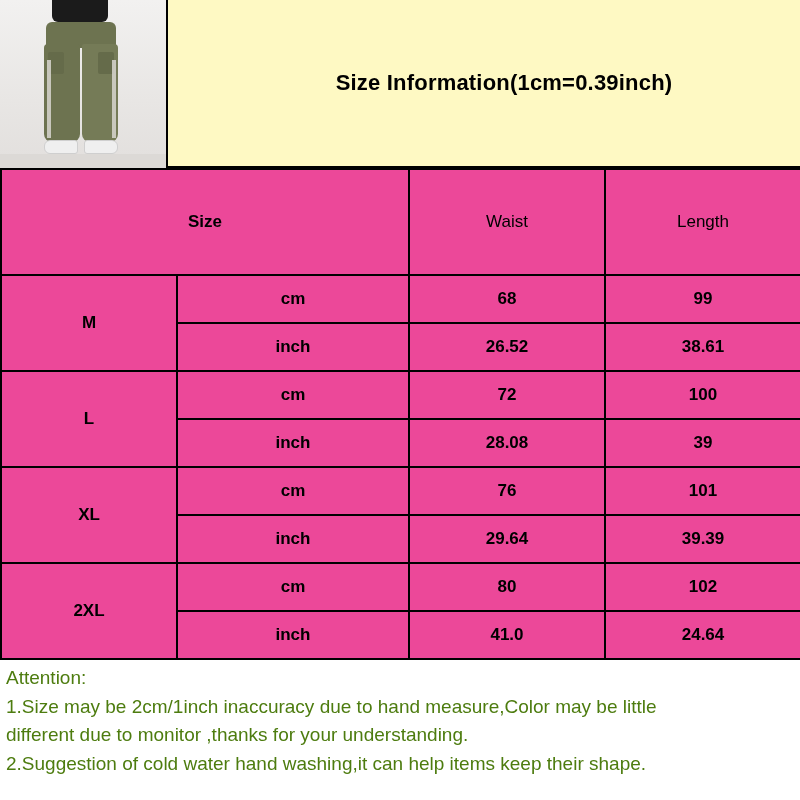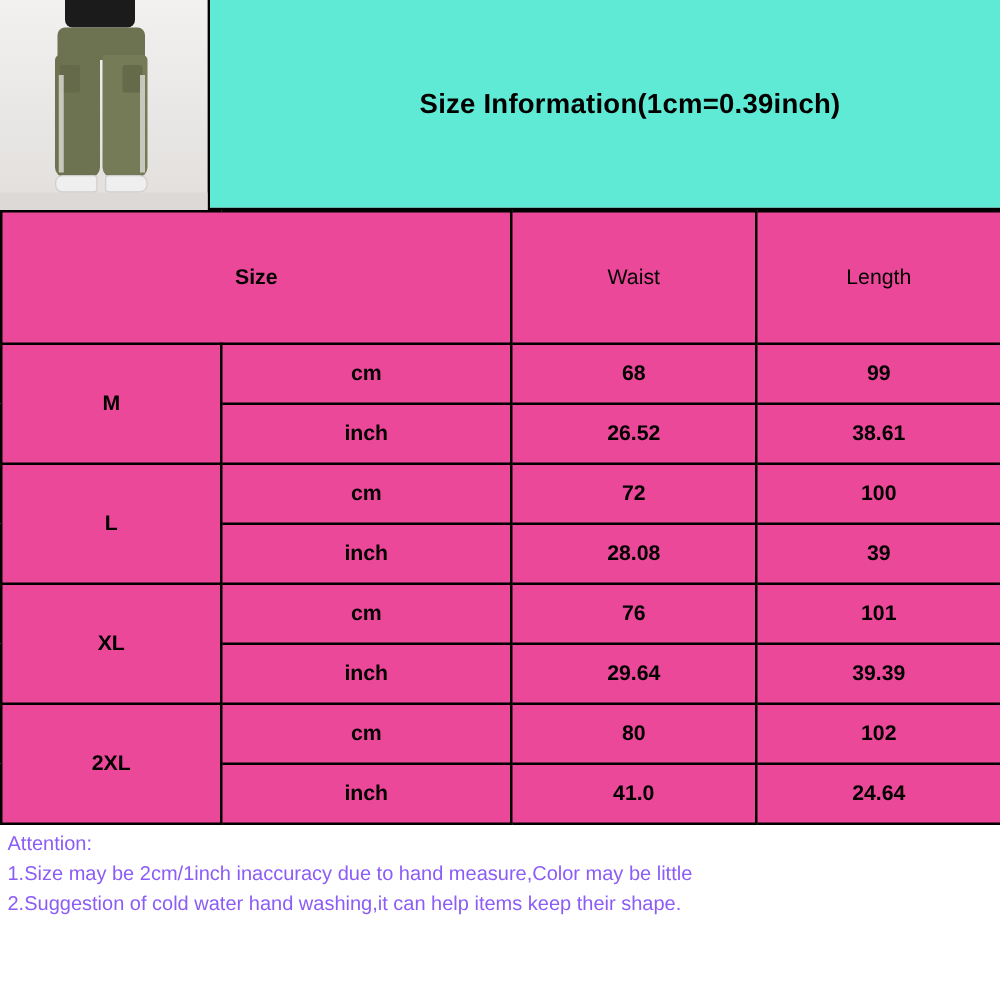--- a/index.html
+++ b/index.html
@@ -146,21 +146,21 @@
     width: 168px;
     height: 14px;
     background: #dcd9d6;
   }
 
   .title-cell {
     flex: 1 1 auto;
     display: flex;
     align-items: center;
     justify-content: center;
-    background: #5eead4;
+    background: #fef9c3;
     padding-left: 40px;
   }
   .title-text {
     font-size: 22px;
     font-weight: bold;
     letter-spacing: .2px;
     text-align: center;
   }
 
   
@@ -213,23 +213,23 @@
   tr.row-unit td { height: 46px; }
 
   
   .attention {
     box-sizing: border-box;
     width: 800px;
     padding: 4px 6px 0 6px;
     background: #ffffff;
   }
   .attention .line {
-    font-size: 16px;
+    font-size: 19px;
     line-height: 1.5;
-    color: #8b5cf6;
+    color: #4d7c0f;
     white-space: nowrap;
   }
   .attention .line.head { }
 </style>
 </head>
 <body>
 
 <div class="page">
 
   <div class="top-band">
@@ -314,16 +314,17 @@
         <td class="unit-cell">inch</td>
         <td class="value-cell">41.0</td>
         <td class="value-cell">24.64</td>
       </tr>
     </tbody>
   </table>
 
   <div class="attention">
     <div class="line head">Attention:</div>
     <div class="line">1.Size may be 2cm/1inch inaccuracy due to hand measure,Color may be little</div>
+    <div class="line">different due to monitor ,thanks for your understanding.</div>
     <div class="line">2.Suggestion of cold water hand washing,it can help items keep their shape.</div>
   </div>
 
 </div>
 
 </body></html>

